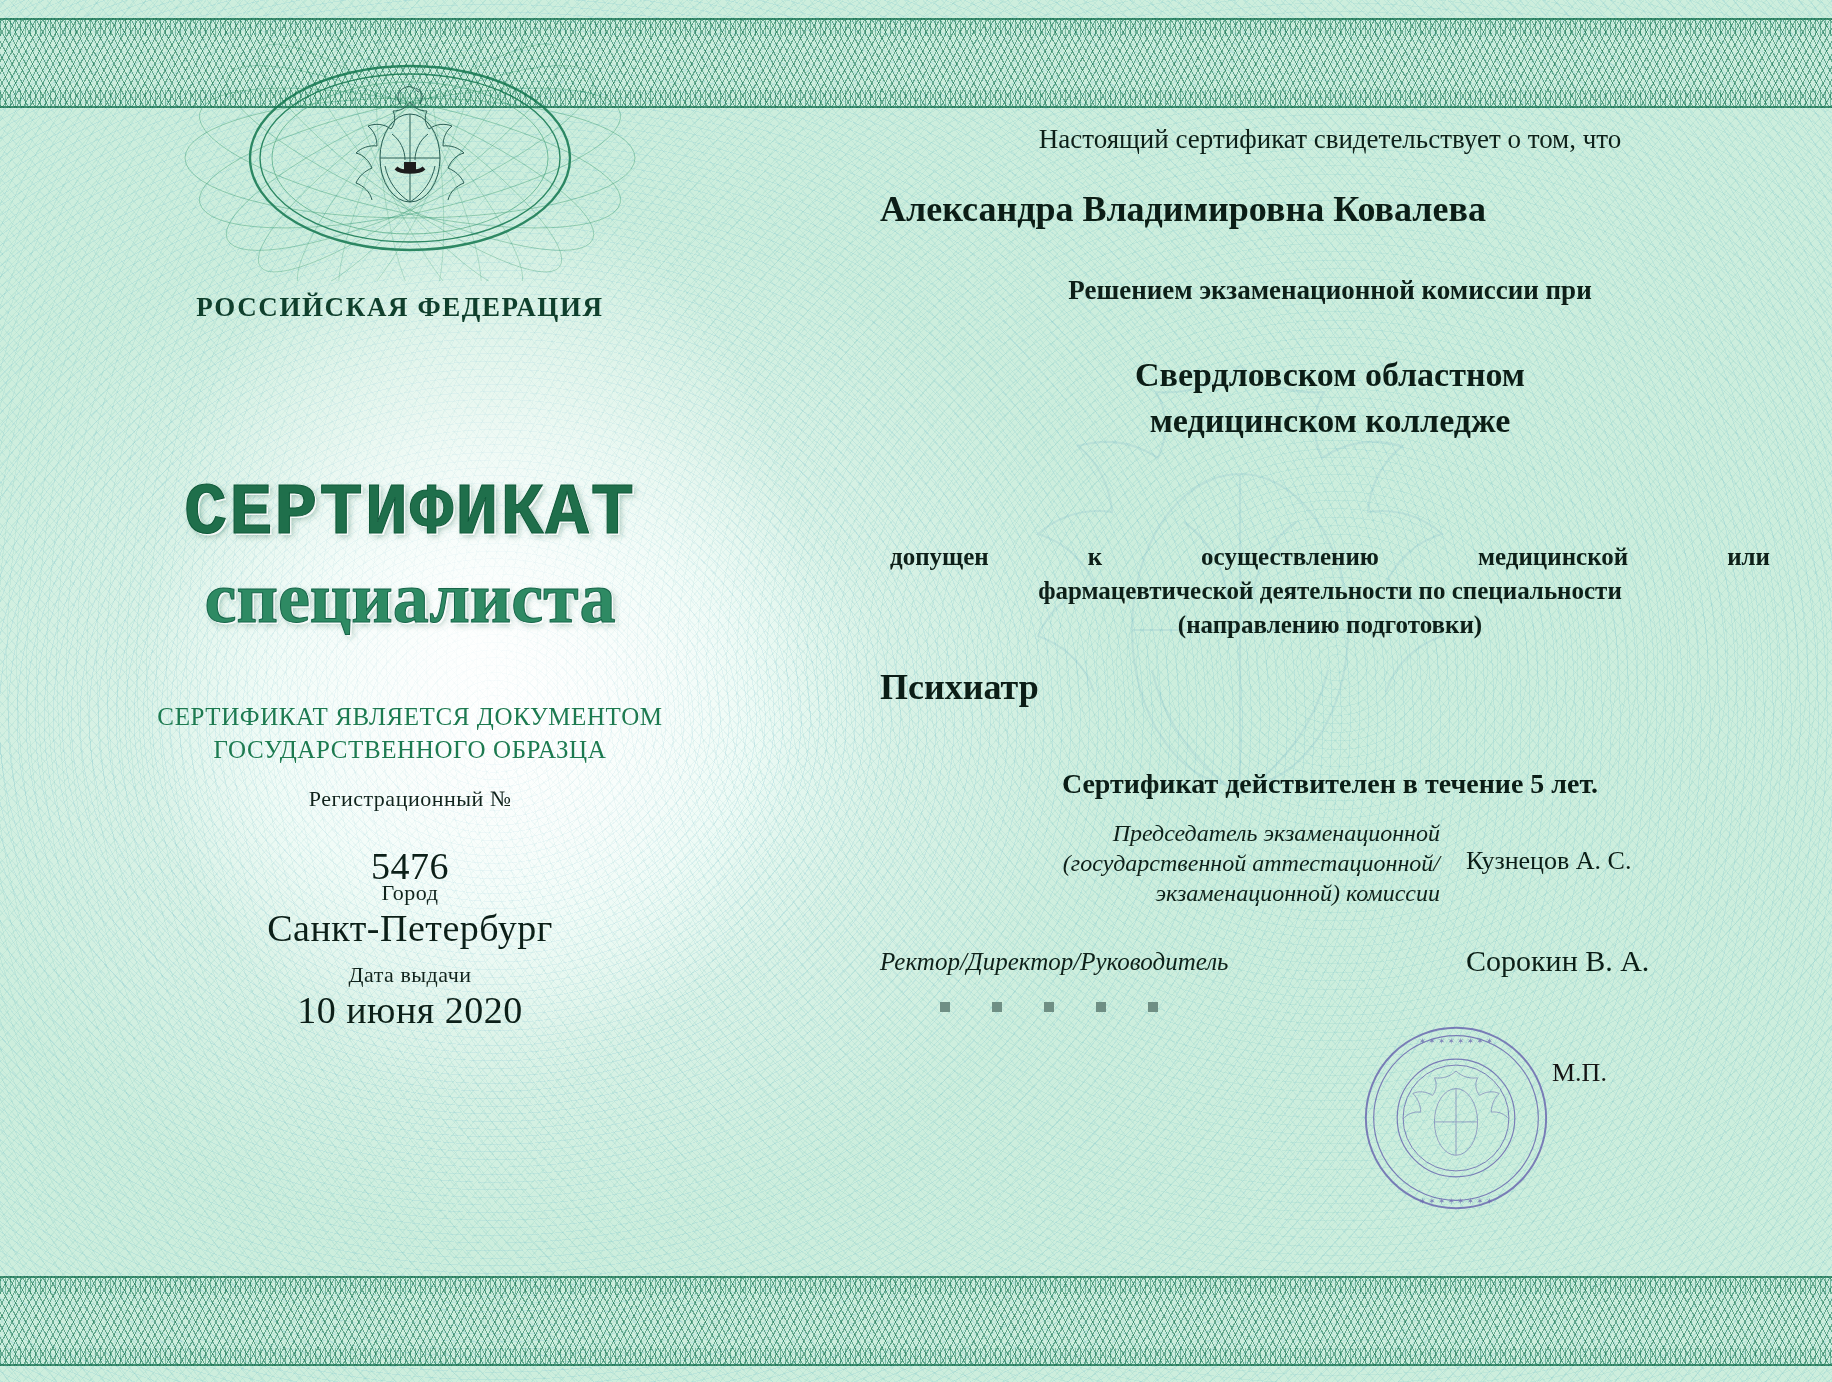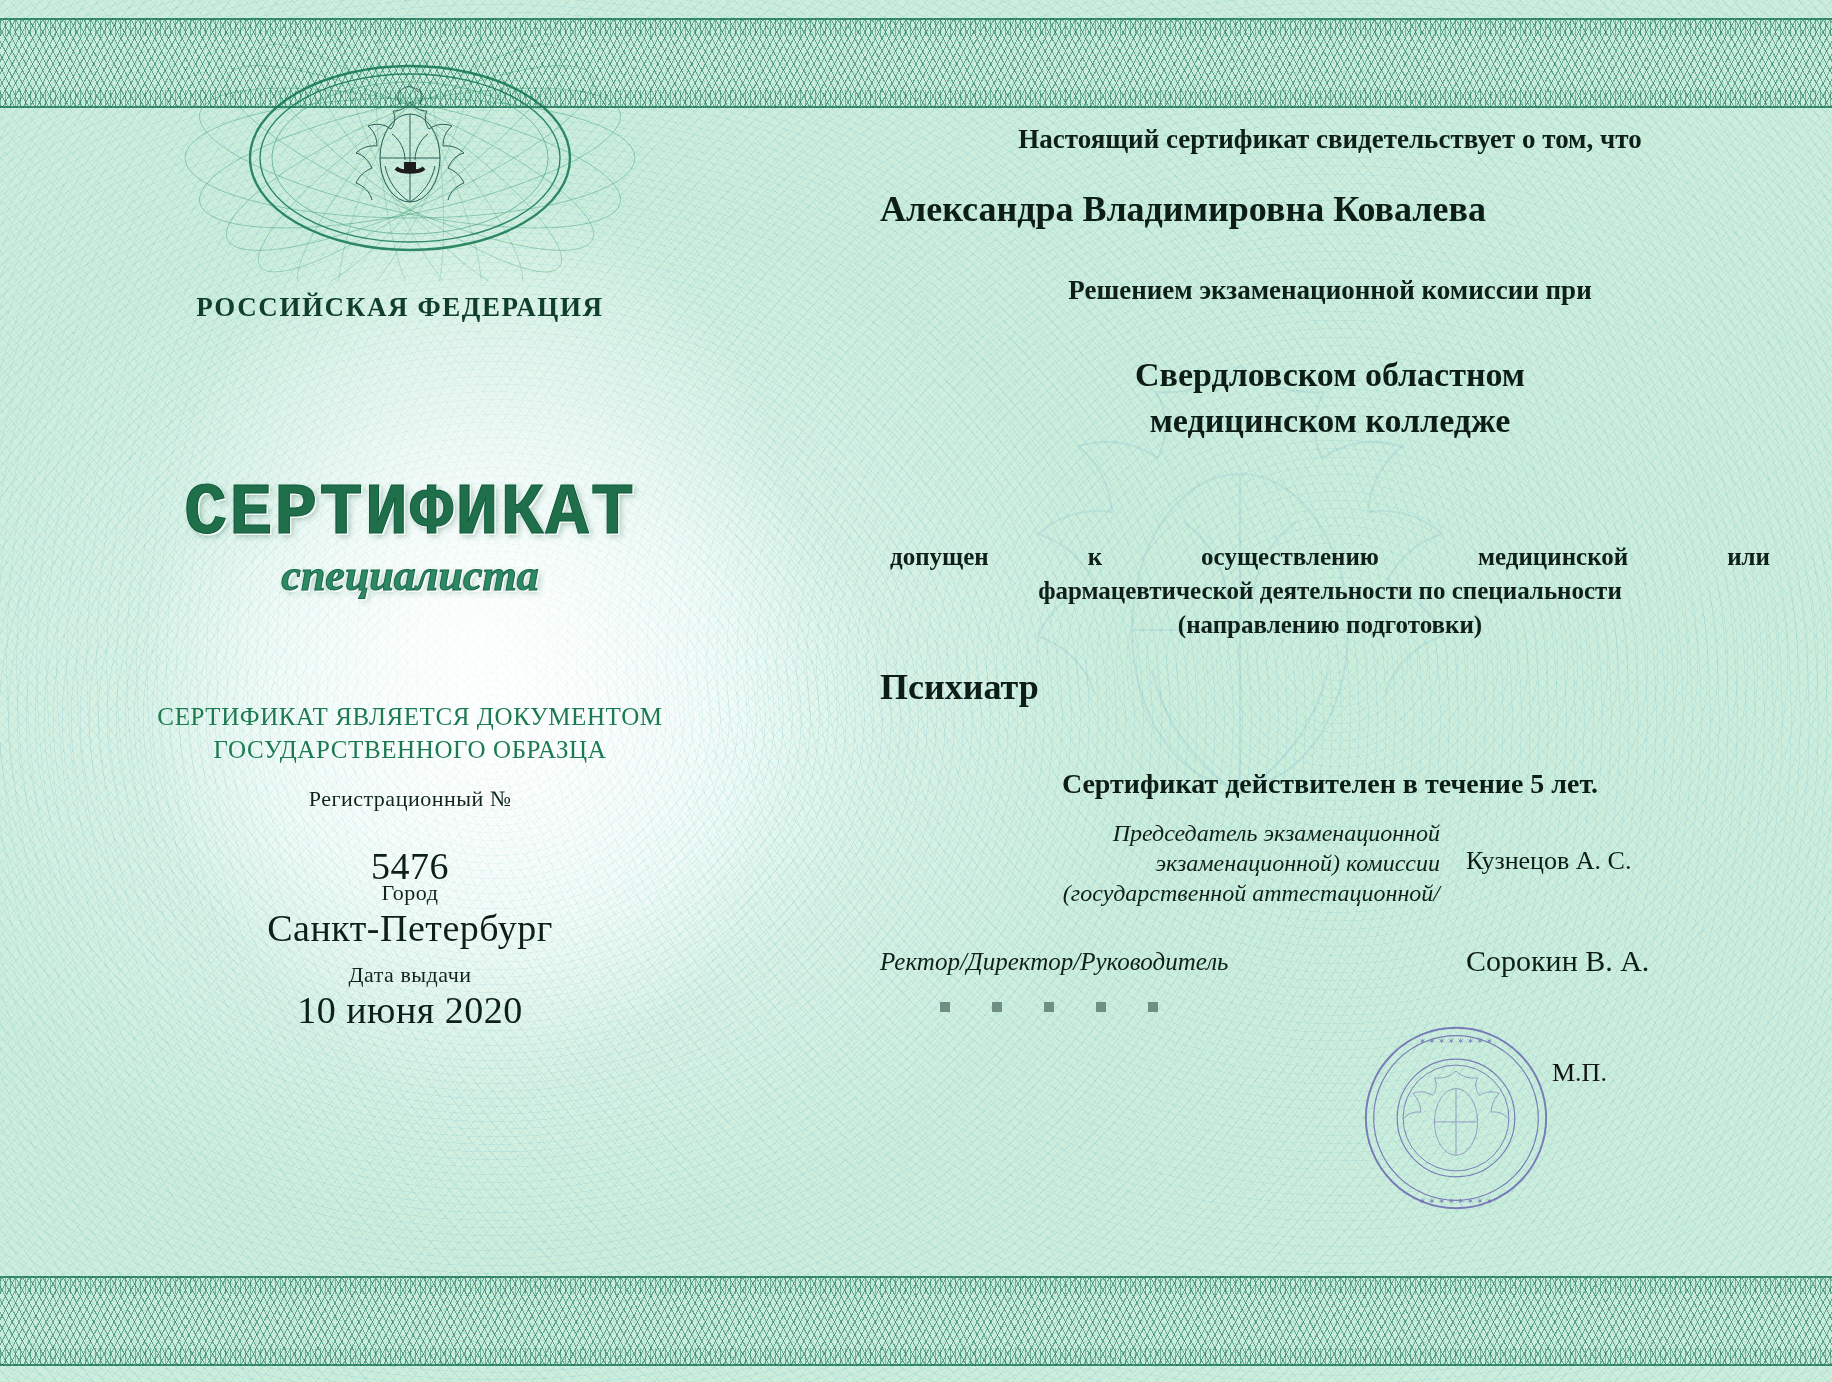--- a/index.html
+++ b/index.html
@@ -129,23 +129,22 @@
     font-size: 72px;
     font-weight: bold;
     letter-spacing: 2px;
     color: #1f6f4b;
     -webkit-text-stroke: 1px #10593a;
     text-shadow: 2px 2px 0 rgba(255,255,255,.85), 3px 3px 6px rgba(20,90,60,.35);
     line-height: 1;
     font-family: Liberation Mono, monospace;
   }
   .cert-title .word2 {
-    margin-top: 4px;
-    font-size: 44px;
-    font-style: italic;
+    margin-top: 12px;
+    font-size: 72px;
     font-weight: bold;
     color: #2e8a63;
     -webkit-text-stroke: 1px #17654a;
     text-shadow: 2px 2px 0 rgba(255,255,255,.85), 3px 3px 6px rgba(20,90,60,.3);
     line-height: 1;
   }
 
   .gos-note {
     position: absolute;
     left: 40px;
@@ -183,21 +182,21 @@
     left: 880px;
     top: 0;
     width: 952px;
     height: 100%;
   }
 
   .lead {
     position: absolute;
     left: 0; top: 124px; width: 900px;
     font-size: 27px;
-    font-weight: bold;
+    font-weight: normal;
     color: #0d1f18;
     text-align: center;
   }
   .holder-name {
     position: absolute;
     left: 0; top: 188px; width: 900px;
     font-size: 36px;
     font-weight: bold;
     color: #0b1d16;
     text-align: left;
@@ -414,22 +413,22 @@
       <span>фармацевтической деятельности по специальности</span>
       <span style="display:block">(направлению подготовки)</span>
     </div>
 
     <div class="speciality">Психиатр</div>
 
     <div class="validity">Сертификат действителен в течение 5 лет.</div>
 
     <div class="sign-block-1">
       <div>Председатель экзаменационной</div>
+      <div>(государственной аттестационной/</div>
       <div>экзаменационной) комиссии</div>
-      <div>(государственной аттестационной/</div>
     </div>
     <div class="sign-name-1">Кузнецов А. С.</div>
 
     <div class="sign-block-2">Ректор/Директор/Руководитель</div>
     <div class="sign-name-2">Сорокин В. А.</div>
 
     <div class="dotted-rule"></div>
 
     <svg class="stamp" viewBox="0 0 200 200" aria-hidden="true">
       <g fill="none" stroke="#5b53a8" stroke-width="2" opacity=".85">

